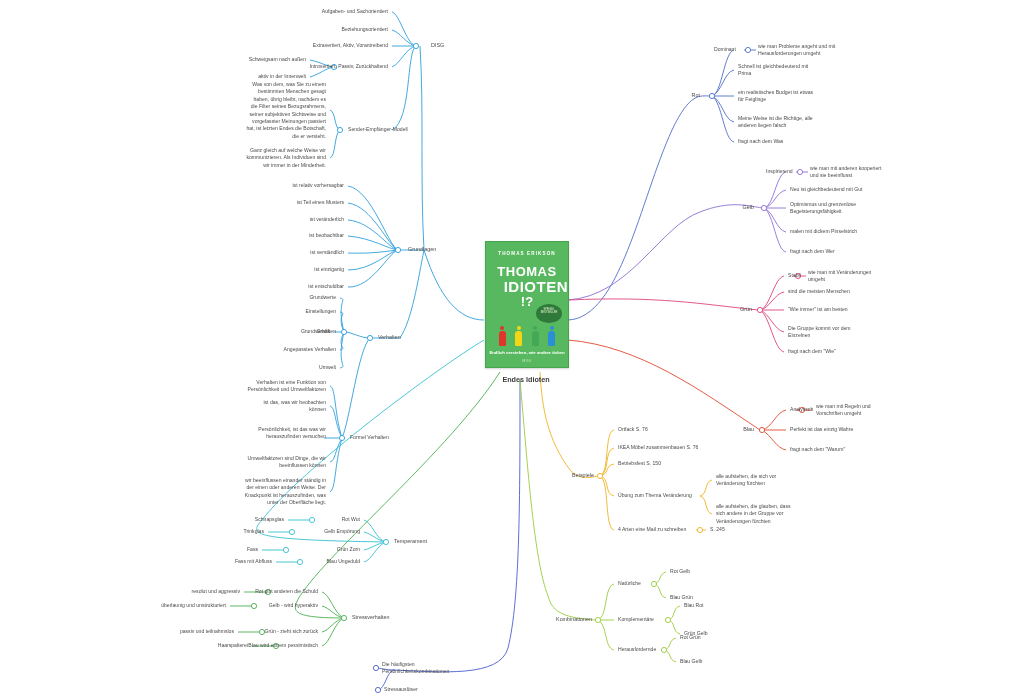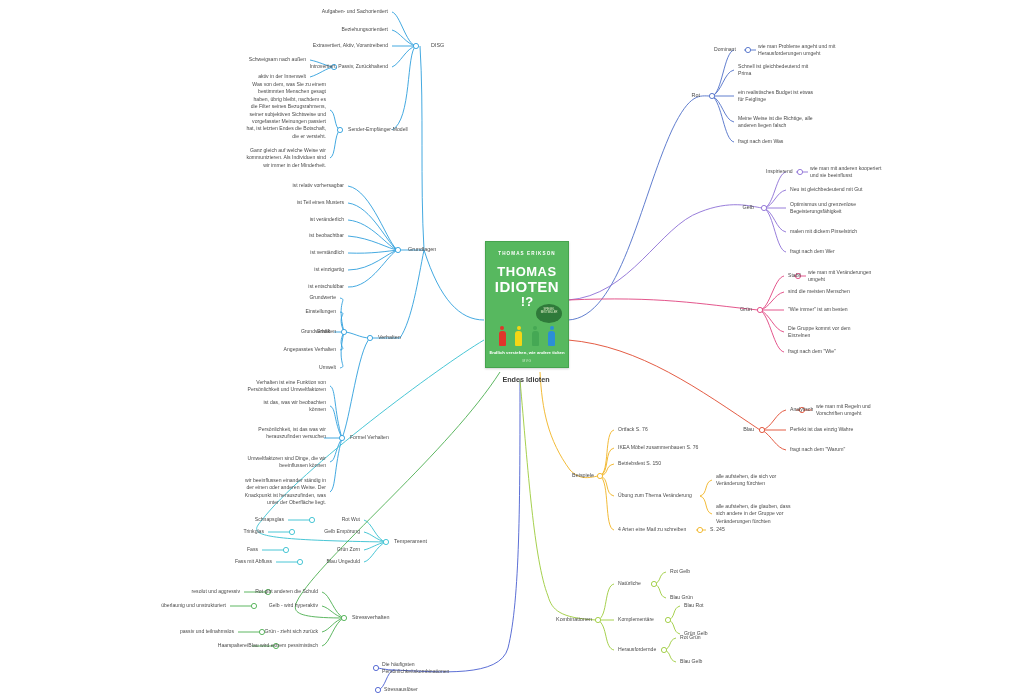--- a/index.html
+++ b/index.html
@@ -9,21 +9,21 @@
   .node{position:absolute;font-size:5.1px;line-height:1.45;color:#4a4a4a;white-space:pre-line;}
   .node.r{transform:translate(-100%,-50%);text-align:right;}
   .node.l{transform:translate(0,-50%);text-align:left;}
   .nb{font-size:5.4px;}
   .book{position:absolute;left:485px;top:241px;width:82px;height:125px;background:#57b85f;
         border:1px solid #46a34e;box-shadow:0 1px 2px rgba(0,0,0,.18);overflow:hidden;}
   .bk-author{position:absolute;top:9px;left:0;width:100%;text-align:center;color:#fff;
              font-size:4.6px;letter-spacing:1.1px;font-weight:bold;}
   .bk-t1{position:absolute;top:22px;left:0;width:100%;text-align:center;color:#fff;
          font-size:13px;font-weight:bold;letter-spacing:.5px;}
-  .bk-t2{position:absolute;top:36px;left:0;width:100%;text-align:center;color:#fff;
+  .bk-t2{position:absolute;top:36px;left:0;width:100%;text-align:right;color:#fff;
          font-size:15px;font-weight:bold;letter-spacing:.5px;}
   .bk-t3{position:absolute;top:52px;left:0;width:100%;text-align:center;color:#fff;
          font-size:13px;font-weight:bold;}
   .bk-seal{position:absolute;right:6px;top:62px;width:26px;height:19px;border-radius:50%;
            background:#2f7a3a;color:#e9f5cf;font-size:2.6px;text-align:center;line-height:1.3;
            padding-top:4px;box-sizing:border-box;}
   .figs{position:absolute;top:84px;left:0;width:100%;text-align:center;}
   .fig{display:inline-block;width:7px;height:20px;margin:0 2.5px;vertical-align:bottom;position:relative;}
   .fig i{position:absolute;bottom:0;left:0;width:7px;height:15px;border-radius:3px 3px 1px 1px;display:block;}
   .fig b{position:absolute;top:0;left:1.6px;width:3.8px;height:3.8px;border-radius:50%;display:block;}

